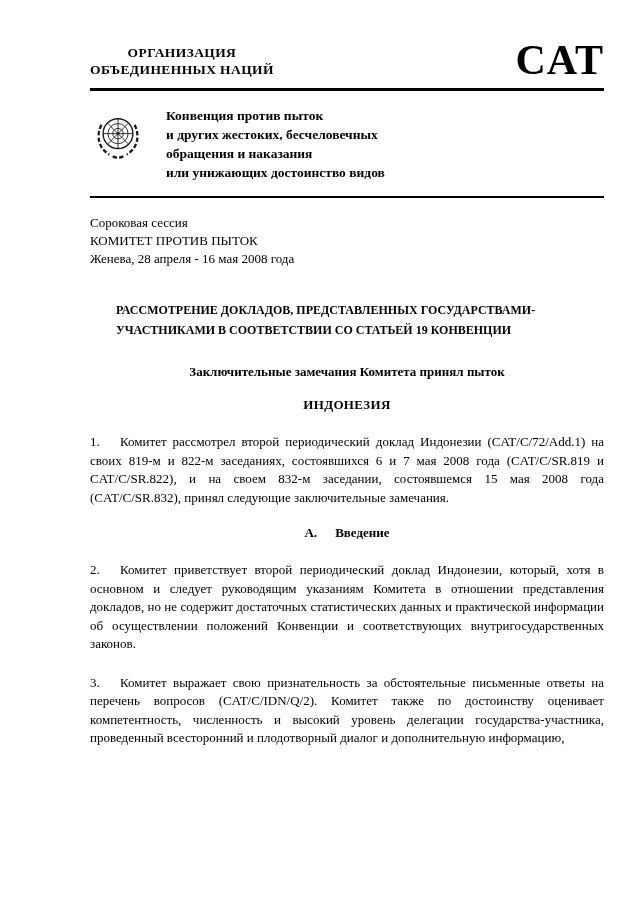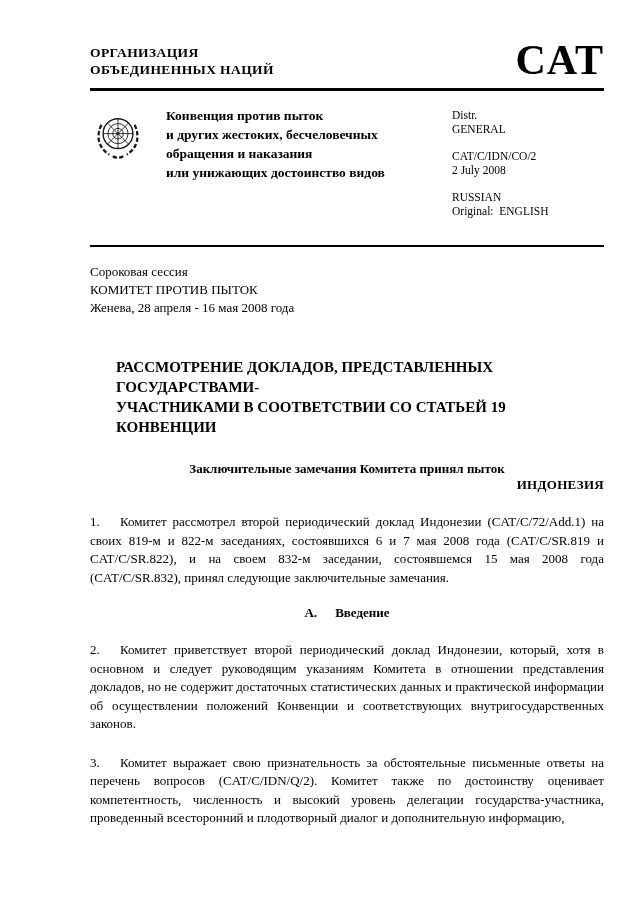--- a/index.html
+++ b/index.html
@@ -12,38 +12,38 @@
     position: relative;
     overflow: hidden;
   }
   .page {
     position: relative;
     width: 640px;
     height: 905px;
     padding: 40px 36px 0 90px;
   }
   
-  .doc-header { display: flex; justify-content: space-between; align-items: flex-start; }
+  .doc-header { display: flex; justify-content: space-between; align-items: flex-start; text-align: center; }
   .org-name { font-size: 13.5px; font-weight: bold; line-height: 17px; letter-spacing: 0.4px; padding-top: 4px; }
   .doc-symbol { font-size: 42px; font-weight: bold; line-height: 40px; letter-spacing: 1px; }
   .rule-heavy { border-top: 3px solid #000; margin-top: 8px; }
   .rule-medium { border-top: 2.5px solid #000; margin-top: 14px; }
   
   .masthead { display: flex; margin-top: 15px; }
   .emblem { width: 56px; height: 56px; flex: 0 0 56px; margin-top: 4px; }
   .conv-title { margin-left: 20px; width: 278px; font-weight: bold; font-size: 13.5px; line-height: 19px; }
   .distr-block { margin-left: auto; width: 152px; font-size: 11.5px; line-height: 14px; padding-top: 2px; }
   .distr-group { margin-bottom: 13px; }
   .pre { white-space: pre; }
   
   .session { margin-top: 16px; font-size: 13px; line-height: 18px; }
   
-  .main-title { margin-top: 40px; padding-left: 26px; padding-right: 34px; font-weight: bold; font-size: 15px; line-height: 20px; }
+  .main-title { margin-top: 32px; padding-left: 26px; padding-right: 34px; font-weight: bold; font-size: 12px; line-height: 20px; }
   .subtitle { margin-top: 24px; text-align: center; font-weight: bold; font-size: 13px; }
-  .country { text-align: right; font-weight: bold; font-size: 13px; letter-spacing: 0.3px; }
+  .country { margin-top: 17px; text-align: center; font-weight: bold; font-size: 13px; letter-spacing: 0.3px; }
   .para { margin-top: 20px; font-size: 13px; line-height: 18.5px; text-align: justify; }
   .para-num { display: inline-block; width: 30px; }
   .section-heading { margin-top: 18px; text-align: center; font-weight: bold; font-size: 13px; }
   .section-heading .sec-title { margin-left: 18px; }
   
   .doc-footer { position: absolute; left: 90px; top: 814px; font-size: 12.5px; white-space: pre; }
 </style>
 </head>
 <body>
 
@@ -73,34 +73,20 @@
           <path d="M26 53 C30 55 34 55 38 53" stroke-width="2.6" stroke-dasharray="5 2.5"></path>
         </g>
       </svg>
     </div>
     <div class="conv-title">
       <div>Конвенция против пыток</div>
       <div>и других жестоких, бесчеловечных</div>
       <div>обращения и наказания</div>
       <div>или унижающих достоинство видов</div>
     </div>
-    <div class="distr-block">
-      <div class="distr-group">
-        <div>Distr.</div>
-        <div>GENERAL</div>
-      </div>
-      <div class="distr-group">
-        <div>CAT/C/IDN/CO/2</div>
-        <div>2 July 2008</div>
-      </div>
-      <div class="distr-group">
-        <div>RUSSIAN</div>
-        <div class="pre">Original:  ENGLISH</div>
-      </div>
-    </div>
   </div>
 
   <div class="rule-medium"></div>
 
   <div class="session">
     <div>Сороковая сессия</div>
     <div>КОМИТЕТ ПРОТИВ ПЫТОК</div>
     <div>Женева, 28 апреля - 16 мая 2008 года</div>
   </div>
 

